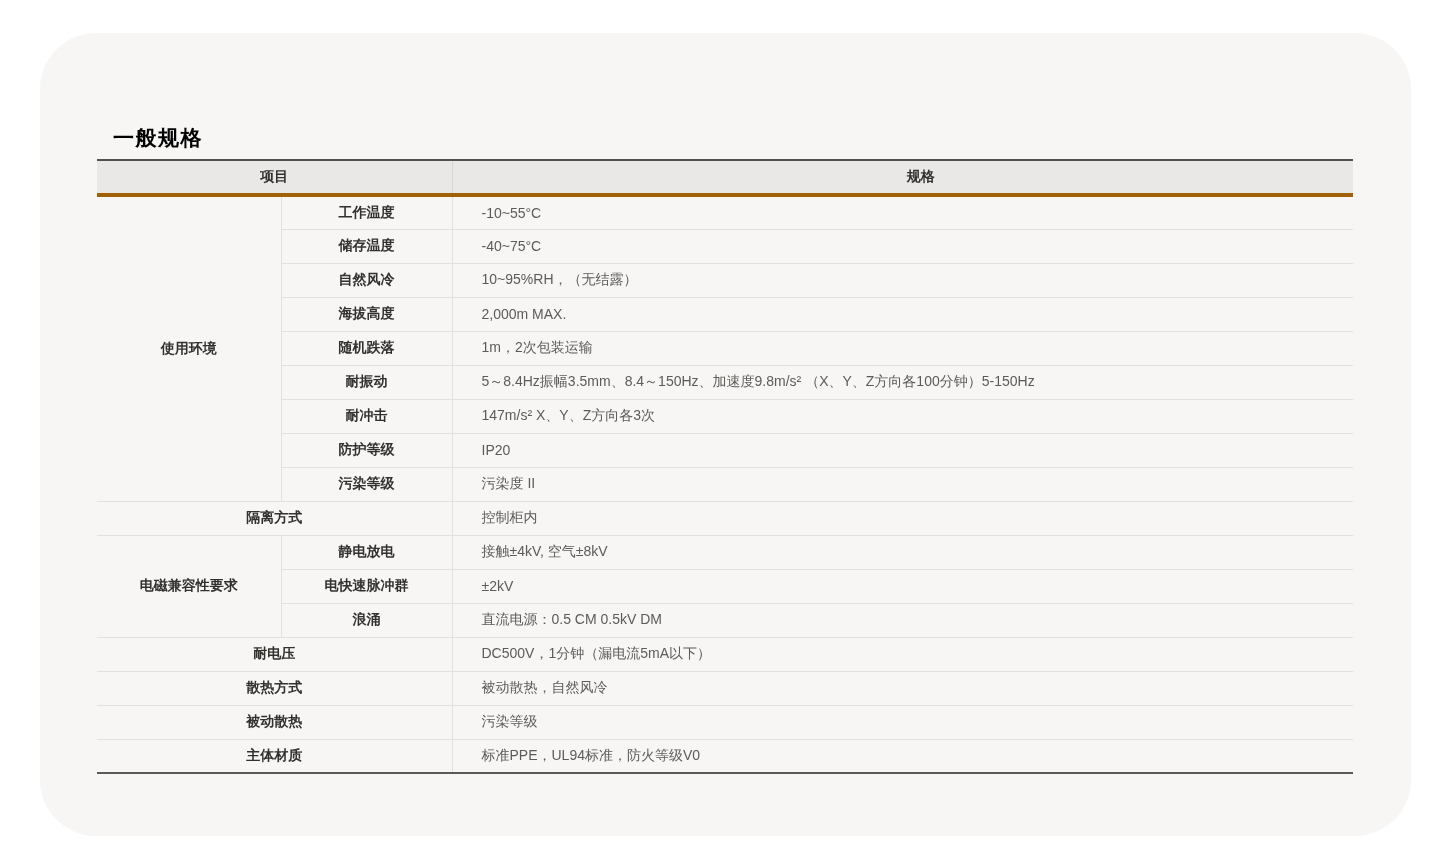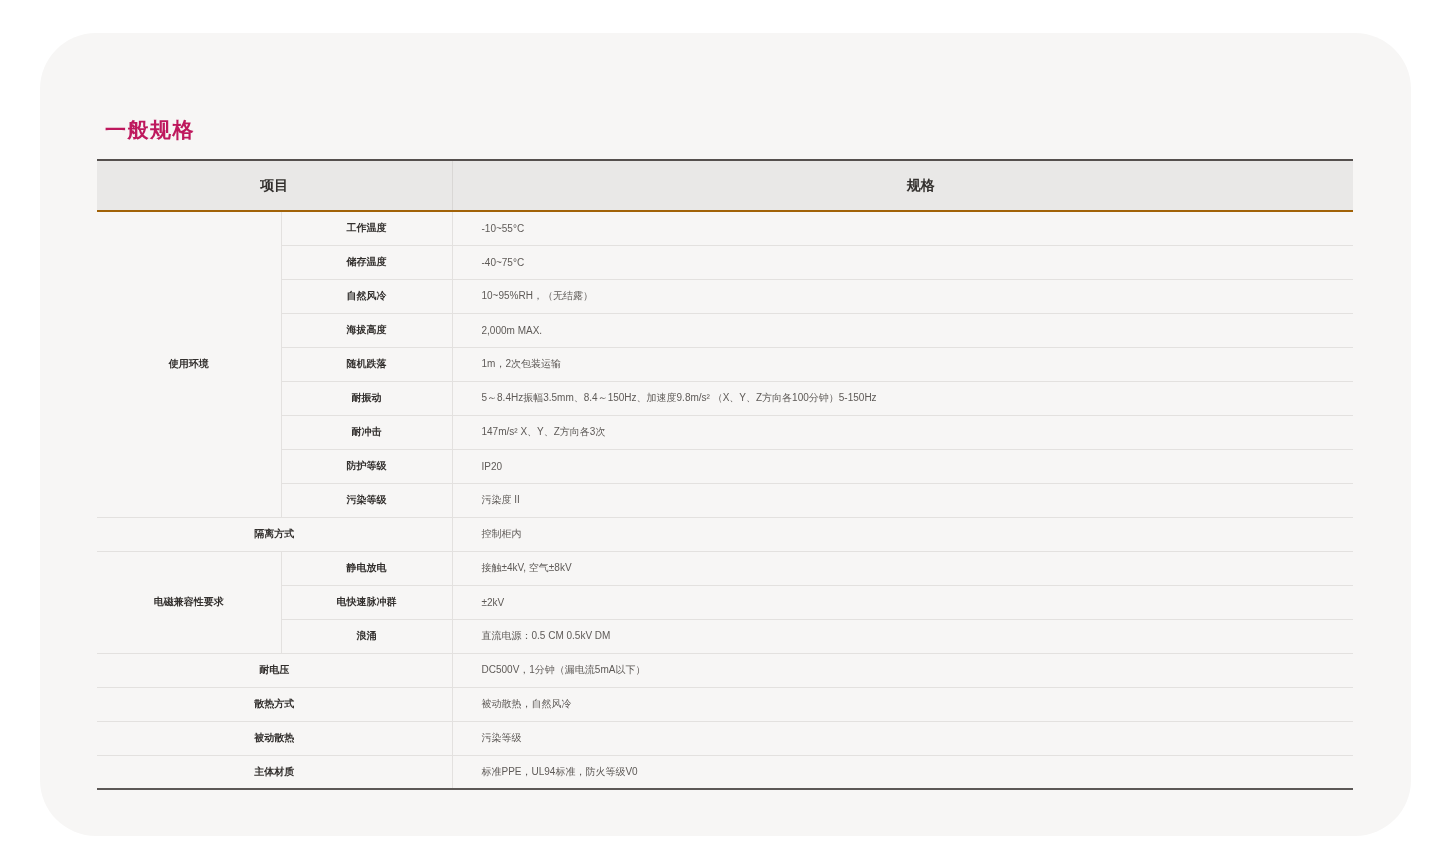--- a/index.html
+++ b/index.html
@@ -17,54 +17,54 @@
     top: 33px;
     width: 1371px;
     height: 803px;
     background: #f7f6f5;
     border-radius: 56px;
   }
   .section-title {
     position: absolute;
     left: 57px;
     top: 76px;
-    margin: 8px;
+    margin: 16px;
     font-size: 21px;
     line-height: 25px;
     font-weight: bold;
-    color: #be185d;
+    color: #000000;
     letter-spacing: 1.5px;
   }
   table.spec-table {
     position: absolute;
     left: 57px;
     top: 126px;
     width: 1256px;
     border-collapse: collapse;
     table-layout: fixed;
     border-top: 2px solid #55504e;
     border-bottom: 2px solid #5c5856;
   }
   col.c1 { width: 184px; }
   col.c2 { width: 171px; }
   col.c3 { width: 901px; }
   thead th {
-    height: 51px;
+    height: 35px;
     background: #e9e8e7;
     font-size: 14px;
     font-weight: 600;
     color: #33302e;
     text-align: center;
-    border-bottom: 2px solid #a16207;
+    border-bottom: 4px solid #a16207;
     padding: 0;
   }
   thead th.th-spec { border-left: 1px solid #d9d7d5; padding-left: 36px; }
   tbody td {
     height: 34px;
-    font-size: 10px;
+    font-size: 14px;
     border-top: 1px solid #e3e1df;
     padding: 0;
     vertical-align: middle;
   }
   td.cat, td.sub {
     text-align: center;
     font-weight: 600;
     color: #33302e;
   }
   td.sub { border-left: 1px solid #e3e1df; }

